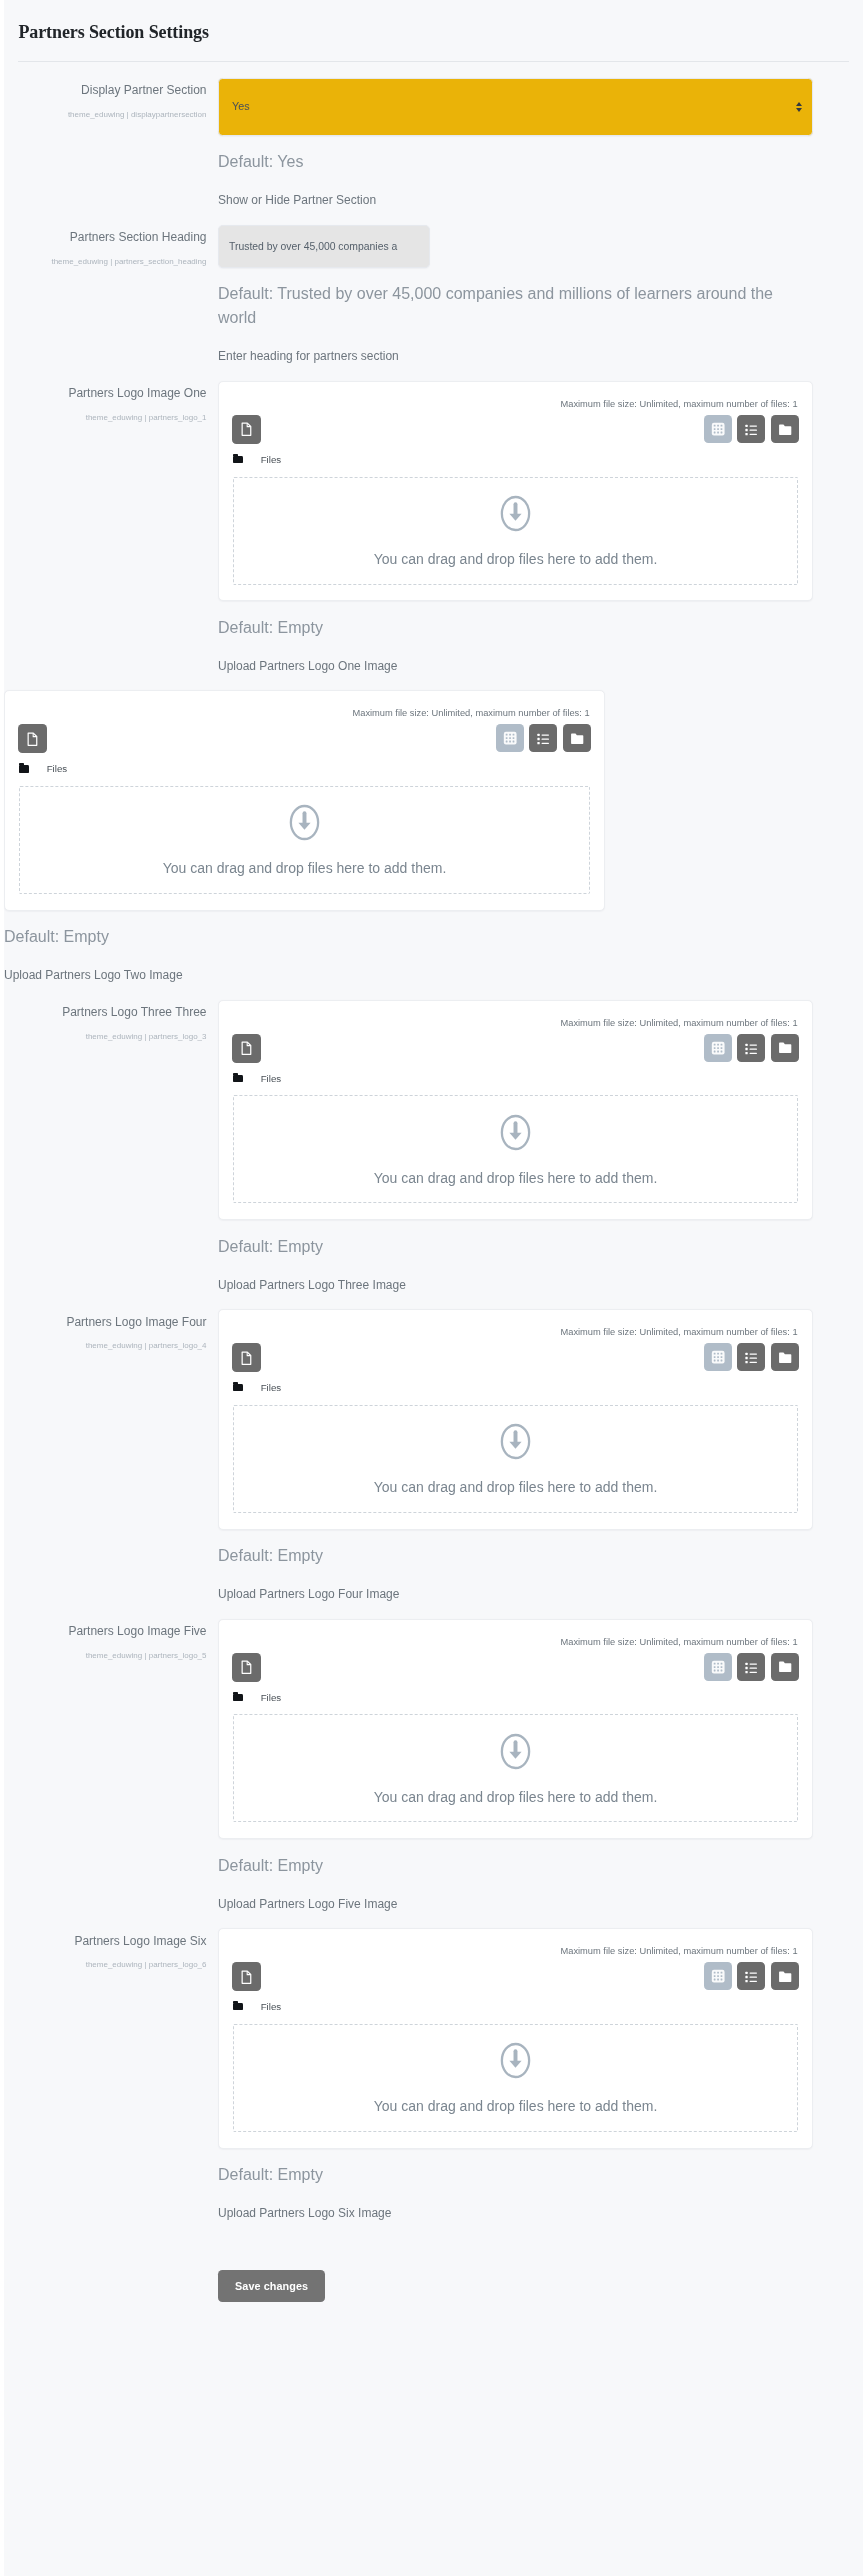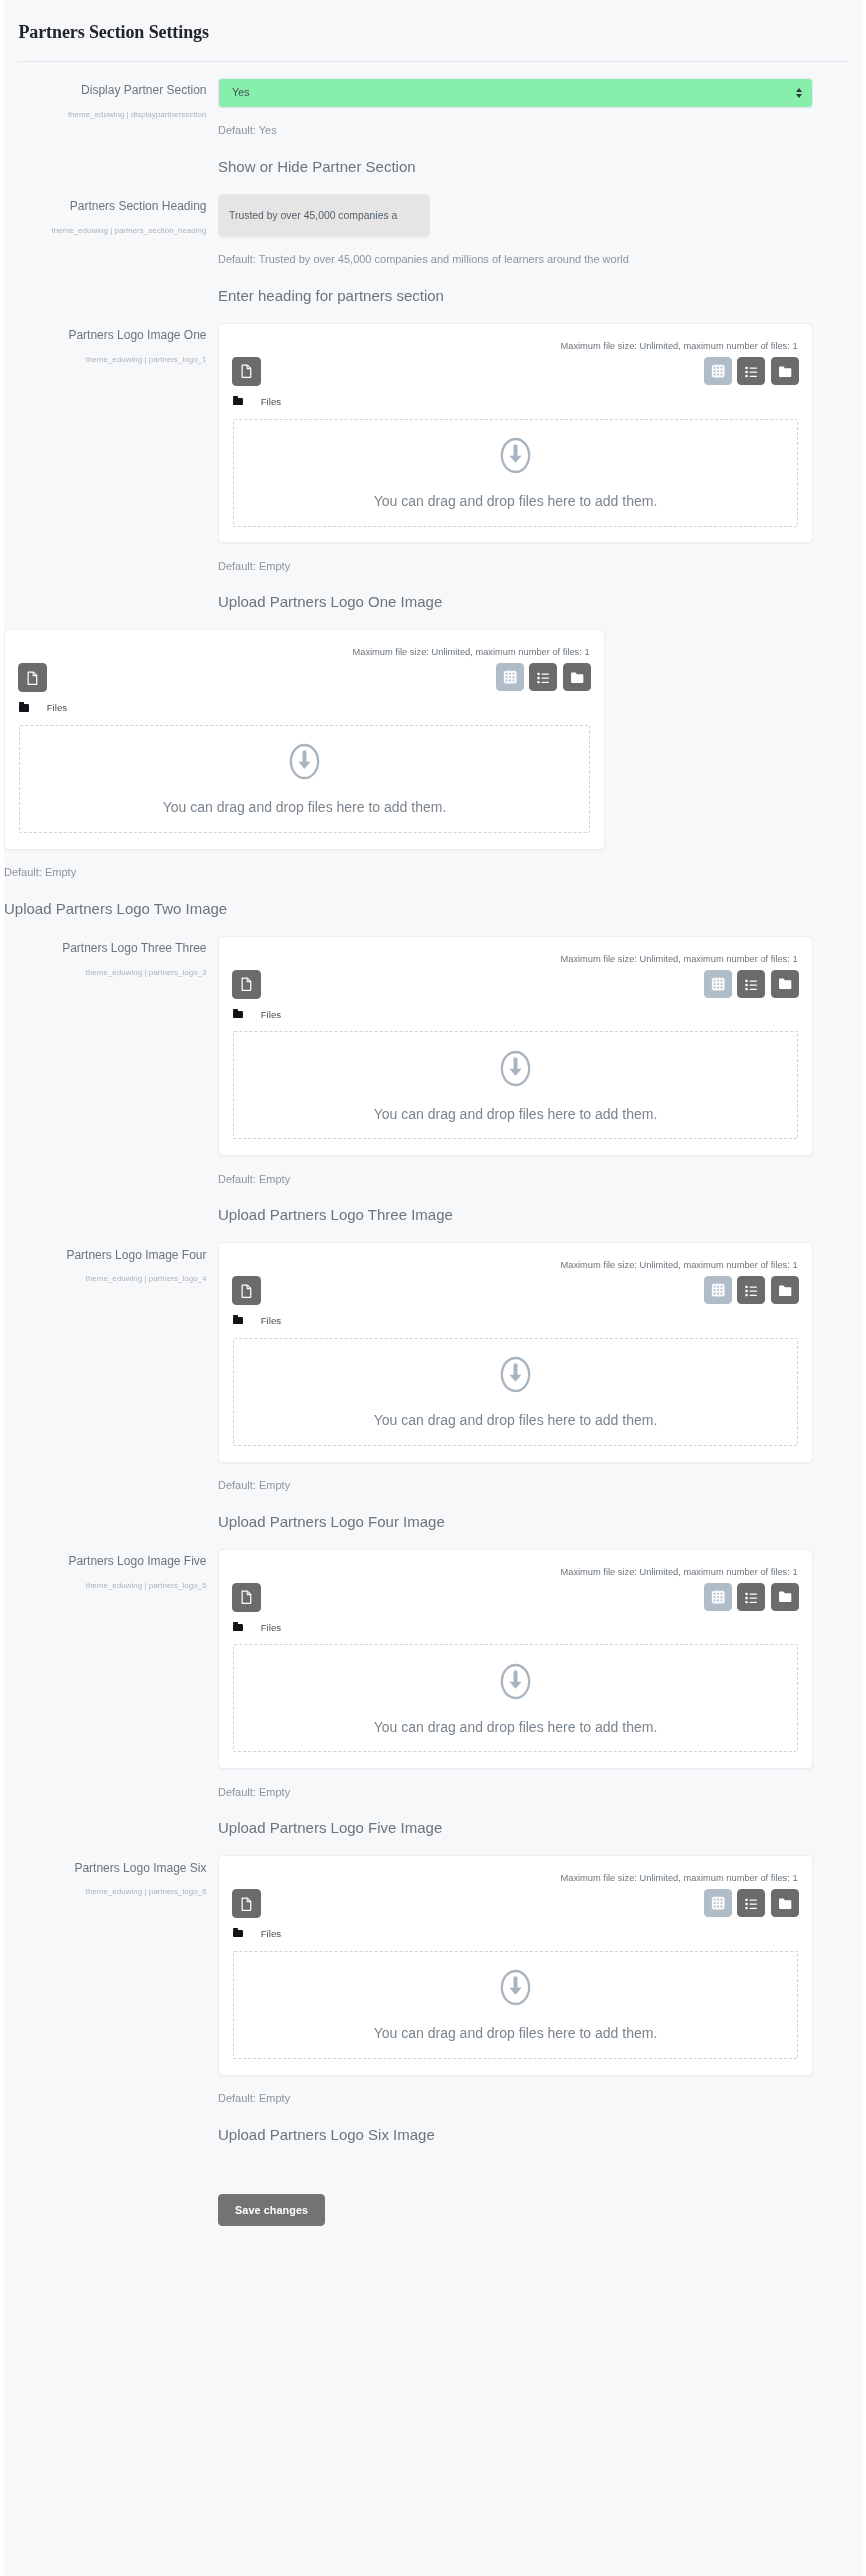--- a/index.html
+++ b/index.html
@@ -63,22 +63,22 @@
   .row-field-col {
     flex: 1 1 auto;
     padding-right: 50px;
     padding-top: 5.7px;
   }
 
   
   .select-wrap { position: relative; max-width: 601px; }
   .form-select {
     width: 100%;
-    height: 30px;
-    background: #86efac;
+    height: 58px;
+    background: #eab308;
     border: 0.7px solid #e6e9ee;
     border-radius: 4.3px;
     padding: 0 26px 0 13px;
     font-size: 10.8px;
     color: #495057;
     font-family: "Liberation Sans", sans-serif;
     appearance: none;
     -webkit-appearance: none;
     box-shadow: 0 0.7px 1.4px rgba(16,24,40,0.04);
     line-height: 39px;
@@ -115,27 +115,27 @@
     color: #55606b;
     font-family: "Liberation Sans", sans-serif;
     box-shadow: 0 0.7px 1.4px rgba(16,24,40,0.04);
     display: flex;
     align-items: center;
     overflow: hidden;
     white-space: nowrap;
   }
 
   .field-hint {
-    font-size: 11px;
+    font-size: 16px;
     color: #8c959e;
     margin-top: 14.4px;
     line-height: 1.5;
   }
   .field-desc {
-    font-size: 15px;
+    font-size: 12px;
     color: #6c757d;
     margin-top: 17px;
     line-height: 1.5;
   }
 
   
   .filemanager {
     background: #ffffff;
     border: 0.7px solid #eceef1;
     border-radius: 5px;

